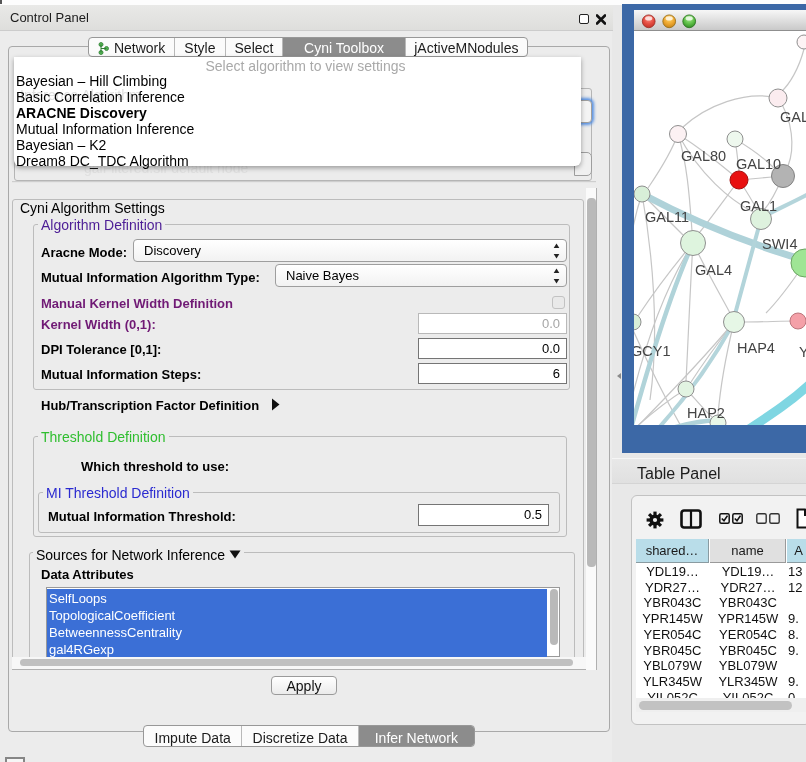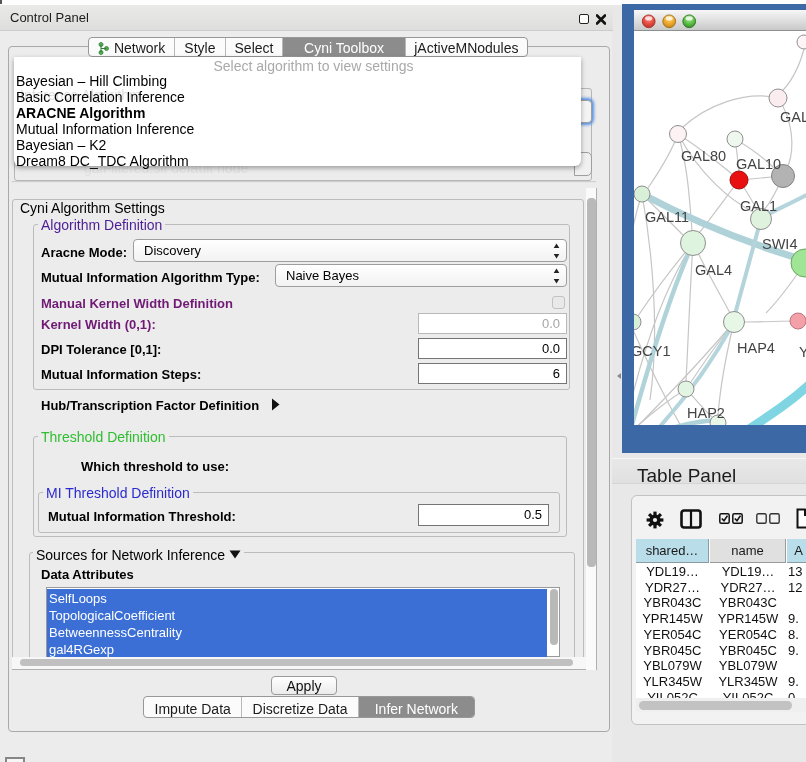--- a/index.html
+++ b/index.html
@@ -15,49 +15,49 @@
 #titlebar .t { position:absolute; left:10px; top:5px; font-size:13px; color:#1c1c1c; }
 #floatbtn { left:579px; top:14px; width:10px; height:10px; border:1.6px solid #222; border-radius:2px; background:#fdfdfd; }
 
 #cpanel { left:8px; top:46px; width:602px; height:686px; background:#ececec; border:1px solid #a9a9a9; border-radius:4px; }
 
 .tabbar { display:flex; background:#fbfbfb; border:1px solid #989898; border-radius:4px; overflow:hidden; height:20px; }
 .tab { font-size:14px; color:#1c1c1c; padding-top:2px; border-right:1px solid #b9b9b9; white-space:nowrap; text-align:center; }
 .tab:last-child { border-right:none; }
 .tab.sel { background:#8c8c8c; color:#fff; }
 #toptabs { left:88px; top:37px; width:440px; }
-#bottabs { left:143px; top:696px; width:332px; height:22px; }
+#bottabs { left:143px; top:725px; width:332px; height:22px; }
 #bottabs .tab { padding-top:4px; }
 
 .vthumb { background:#b9b9b9; border-radius:4px; }
 
 .group { position:absolute; border:1px solid #bcbcbc; border-radius:3px; }
 .gtitle { position:absolute; background:#ececec; font-size:14px; padding:0 3px; white-space:nowrap; }
 .lbl { position:absolute; font-size:13px; font-weight:bold; color:#000; white-space:nowrap; }
 .lbl.dis { color:#701a75; }
 .field { position:absolute; background:#fff; border:1px solid #757575; font-size:13px; text-align:right; padding:2px 6px 0 0; color:#000; }
 .field.dis { color:#a5a5a5; border-color:#b9b9b9; }
 .combo { position:absolute; background:linear-gradient(#ffffff,#f2f2f2); border:1px solid #9e9e9e; border-radius:4px; font-size:13px; color:#000; padding:3px 0 0 10px; }
 .combo .arr { position:absolute; right:6px; top:3px; width:7px; height:16px; }
 
 #popup { left:14px; top:57px; width:567px; height:109px; background:#ffffff; border-radius:0 0 6px 6px; box-shadow:0 2px 5px rgba(0,0,0,0.35); }
-#popup .hint { position:absolute; top:1px; left:16px; width:100%; text-align:center; font-size:14px; color:#a9a9a9; }
+#popup .hint { position:absolute; top:1px; left:8px; width:100%; text-align:center; font-size:14px; color:#a9a9a9; }
 #popup .it { position:absolute; left:2px; font-size:14px; color:#000; white-space:nowrap; }
 
 #attrlist { left:46px; top:587px; width:514px; height:70px; background:#fff; border:1px solid #999; }
 .bluebar { position:absolute; left:0; width:500px; height:17px; background:#3b6fd6; color:#fff; font-size:13px; padding:1.5px 0 0 2px; }
 
 #applybtn { left:271px; top:676px; width:66px; height:19px; background:linear-gradient(#ffffff,#ebebeb); border:1px solid #9a9a9a; border-radius:4px; text-align:center; font-size:14px; padding-top:1px; color:#111; }
 
 #rightbg { left:612px; top:0; width:194px; height:762px; background:#e8e8e8; }
 #netframe { left:622px; top:4px; width:184px; height:449px; background:#3c68a6; }
 #nettitle { left:634px; top:10px; width:172px; height:21px; background:linear-gradient(#f7f7f7,#c9c9c9); border-bottom:1px solid #8f8f8f; }
 #netcanvas { left:634px; top:31px; width:172px; height:394px; background:#fff; }
 #tpbar { left:612px; top:458px; width:194px; height:26px; background:linear-gradient(#e8e8e8,#e0e0e0); border-top:1px solid #f5f5f5; border-bottom:1px solid #d4d4d4;}
-#tpbar .t { position:absolute; left:25px; top:6px; font-size:19px; color:#1c1c1c; }
+#tpbar .t { position:absolute; left:25px; top:6px; font-size:16px; color:#1c1c1c; }
 #tablebox { left:631px; top:495px; width:180px; height:230px; background:#f2f2f2; border:1px solid #c2c2c2; border-radius:6px; }
 .tr { left:0; width:176px; height:15.7px; font-size:13px; color:#111; white-space:nowrap; }
 .tr span { position:absolute; top:0; }
 .tr span:nth-child(1) { left:0; width:73px; text-align:center; }
 .tr span:nth-child(2) { left:74px; width:76px; text-align:center; }
 .tr span:nth-child(3) { left:152px; }
 </style>
 </head>
 <body>
 <div id="root">
@@ -92,21 +92,21 @@
   <div class="abs" style="left:576px; top:100px; width:16px; height:23px; background:#f4f4f4; border:1px solid #9e9e9e; border-radius:0 4px 4px 0; box-shadow:0 0 3px 2px rgba(80,140,225,0.95);"></div>
   <div class="abs" style="left:574px; top:152px; width:18px; height:24px; background:#f0f0f0; border:1px solid #9e9e9e; border-radius:0 5px 5px 0;"></div>
   <div class="abs" style="left:84px; top:160px; font-size:14px; color:#e0e0e0;">galFiltered.sif default node</div>
 
   <div class="abs" id="popup">
     <div class="hint">Select algorithm to view settings</div>
     <div class="abs" style="left:6px; top:30px; font-size:14px; color:#e0e0e0;">Inference Algorithm</div>
 
     <div class="it" style="top:16px;">Bayesian – Hill Climbing</div>
     <div class="it" style="top:32px;">Basic Correlation Inference</div>
-    <div class="it" style="top:48px; font-weight:bold;">ARACNE Algorithm</div>
+    <div class="it" style="top:48px; font-weight:bold;">ARACNE Discovery</div>
     <div class="it" style="top:64px;">Mutual Information Inference</div>
     <div class="it" style="top:80px;text-align:right;">Bayesian – K2</div>
     <div class="it" style="top:96px;">Dream8 DC_TDC Algorithm</div>
   </div>
 
   <div class="abs" style="left:12px; top:181px; width:584px; height:2px; background:linear-gradient(#c2c2c2,#f2f2f2);"></div>
 
   <div class="group" id="cynigroup" style="left:12px; top:199px; width:572px; height:461px;"></div>
   <div class="gtitle" style="left:17px; top:192px;margin-top:8px;">Cyni Algorithm Settings</div>
 

